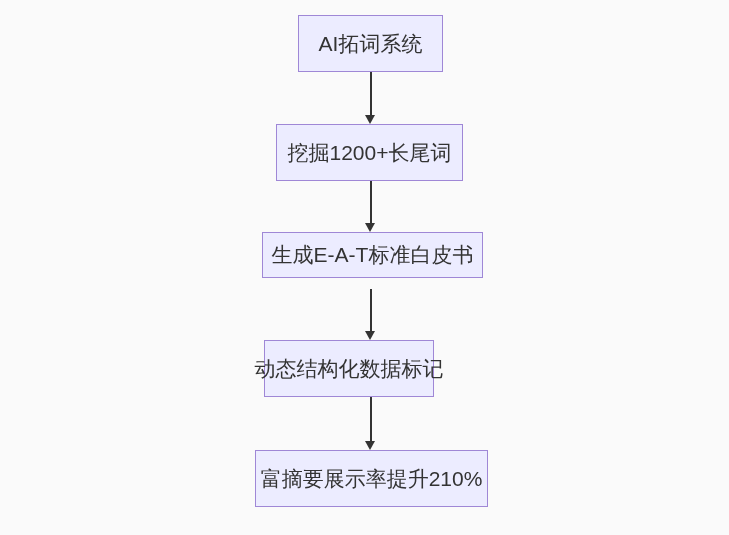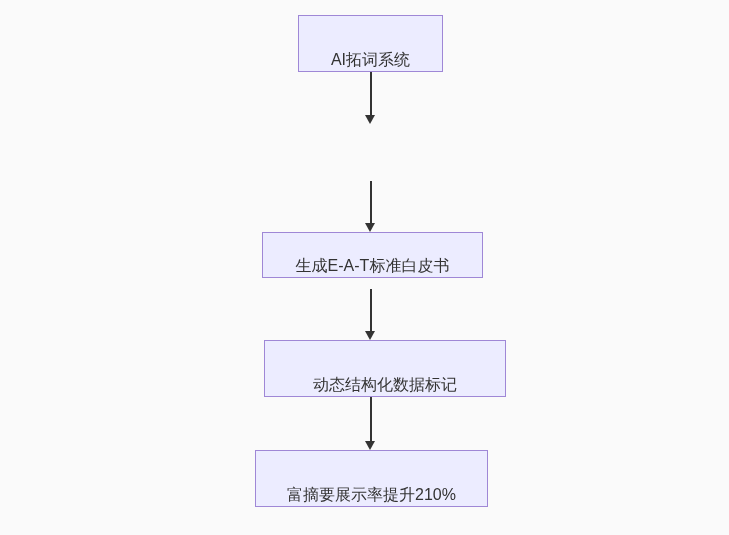--- a/index.html
+++ b/index.html
@@ -15,32 +15,32 @@
     height: 535px;
     background: #fafafa;
     overflow: hidden;
   }
   .node {
     position: absolute;
     box-sizing: border-box;
     background: #ececff;
     border: 1.5px solid #9f87d6;
     color: #333333;
-    font-size: 16px;
+    font-size: 21px;
     display: flex;
-    align-items: flex-end;
+    align-items: center;
     justify-content: center;
     text-align: center;
     white-space: nowrap;
   }
   
   .n0 { left: 298px; top: 15px;  width: 145px; height: 57px; }
   .n1 { left: 276px; top: 124px; width: 187px; height: 57px; }
   .n2 { left: 262px; top: 232px; width: 221px; height: 46px; }
-  .n3 { left: 264px; top: 340px; width: 242px; height: 57px; }
+  .n3 { left: 264px; top: 340px; width: 170px; height: 57px; }
   .n4 { left: 255px; top: 450px; width: 233px; height: 57px; }
 
   .edge {
     position: absolute;
     left: 369px;
     width: 3px;
   }
   .e0 { top: 72px;  height: 52px; }
   .e1 { top: 181px; height: 51px; }
   .e2 { top: 289px; height: 51px; }
@@ -72,20 +72,23 @@
 
   <div class="node n0">
     <span>AI拓词系统</span>
   </div>
 
   <div class="edge e0">
     <div class="line"></div>
     <div class="head"></div>
   </div>
 
+  <div class="node n1">
+    <span>挖掘1200+长尾词</span>
+  </div>
 
   <div class="edge e1">
     <div class="line"></div>
     <div class="head"></div>
   </div>
 
   <div class="node n2">
     <span>生成E-A-T标准白皮书</span>
   </div>
 

